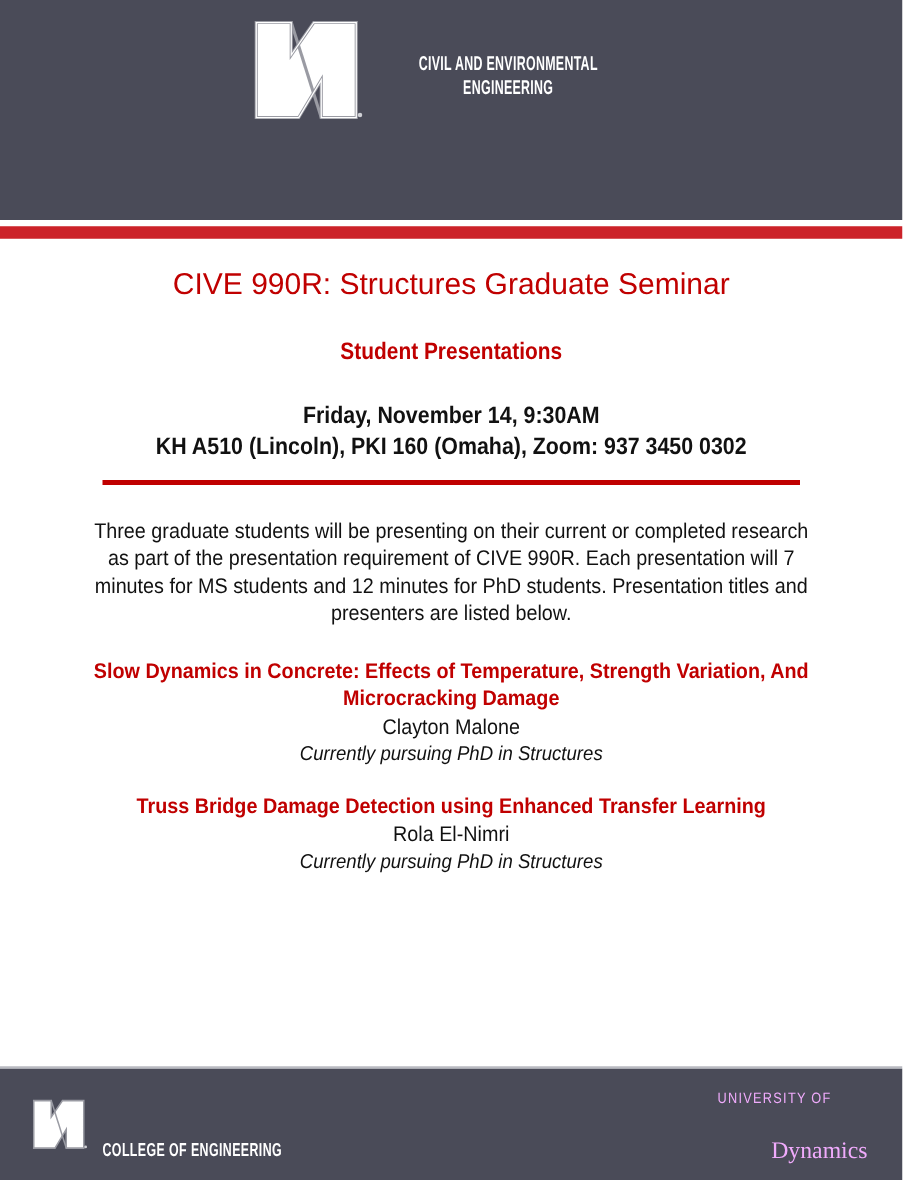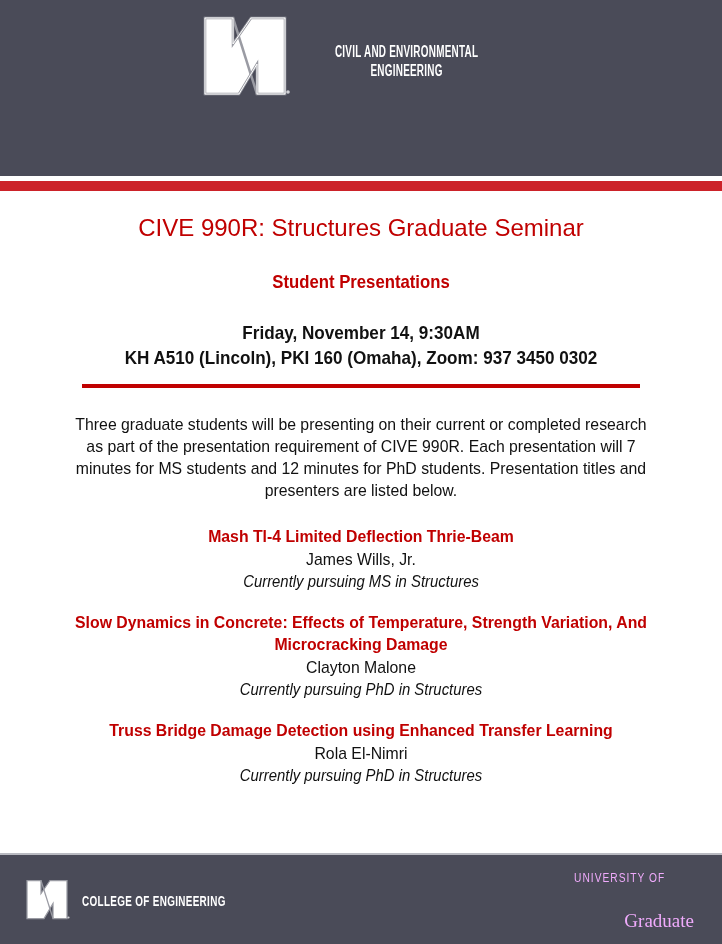--- a/index.html
+++ b/index.html
@@ -183,21 +183,21 @@
     top: 855px;
     width: 722px;
     height: 89px;
     background: #4a4b58;
   }
   .footer-left {
     position: absolute;
     left: 24px;
     top: 16px;
     display: flex;
-    align-items: center;
+    align-items: flex-end;
   }
   .footer-coe-text {
     margin-left: 12px;
     color: #ffffff;
     font-family: "Liberation Sans Narrow", "Liberation Sans", sans-serif;
     font-weight: bold;
     font-size: 15px;
     letter-spacing: 0.5px;
     text-transform: uppercase;
     transform: scaleX(0.66);
@@ -289,25 +289,20 @@
     </div>
 
     <div class="rule-wrap">
       <div class="red-rule"></div>
     </div>
 
     <div class="intro">Three graduate students will be presenting on their current or completed research as part of the presentation requirement of CIVE 990R. Each presentation will 7 minutes for MS students and 12 minutes for PhD students. Presentation titles and presenters are listed below.</div>
 
     <div class="talks">
 
-      <div class="talk">
-        <div class="talk-title">Mash Tl-4 Limited Deflection Thrie-Beam</div>
-        <div class="talk-presenter">James Wills, Jr.</div>
-        <div class="talk-status">Currently pursuing MS in Structures</div>
-      </div>
 
       <div class="talk">
         <div class="talk-title">Slow Dynamics in Concrete: Effects of Temperature, Strength Variation, And Microcracking Damage</div>
         <div class="talk-presenter">Clayton Malone</div>
         <div class="talk-status">Currently pursuing PhD in Structures</div>
       </div>
 
       <div class="talk">
         <div class="talk-title">Truss Bridge Damage Detection using Enhanced Transfer Learning</div>
         <div class="talk-presenter">Rola El-Nimri</div>
@@ -325,19 +320,19 @@
         <path d="M6 4 H34 V30 L52 4 H86 V80 H58 V50 L40 80 H6 Z" fill="#ffffff" stroke="#9a9ba3" stroke-width="2.5"></path>
         <path d="M34 4 L58 80" fill="none" stroke="#9a9ba3" stroke-width="2.5"></path>
         <circle cx="89" cy="78" r="2.2" fill="#cfd0d5"></circle>
       </svg>
       <div class="footer-coe-text">COLLEGE OF ENGINEERING</div>
     </div>
 
     <div class="footer-right">
       <div class="wordmark">
         <div class="wm-univ">UNIVERSITY OF</div>
-        <div class="wm-lincoln">Graduate</div>
+        <div class="wm-lincoln">Dynamics</div>
       </div>
     </div>
 
   </div>
 
 </div>
 
 </body></html>

